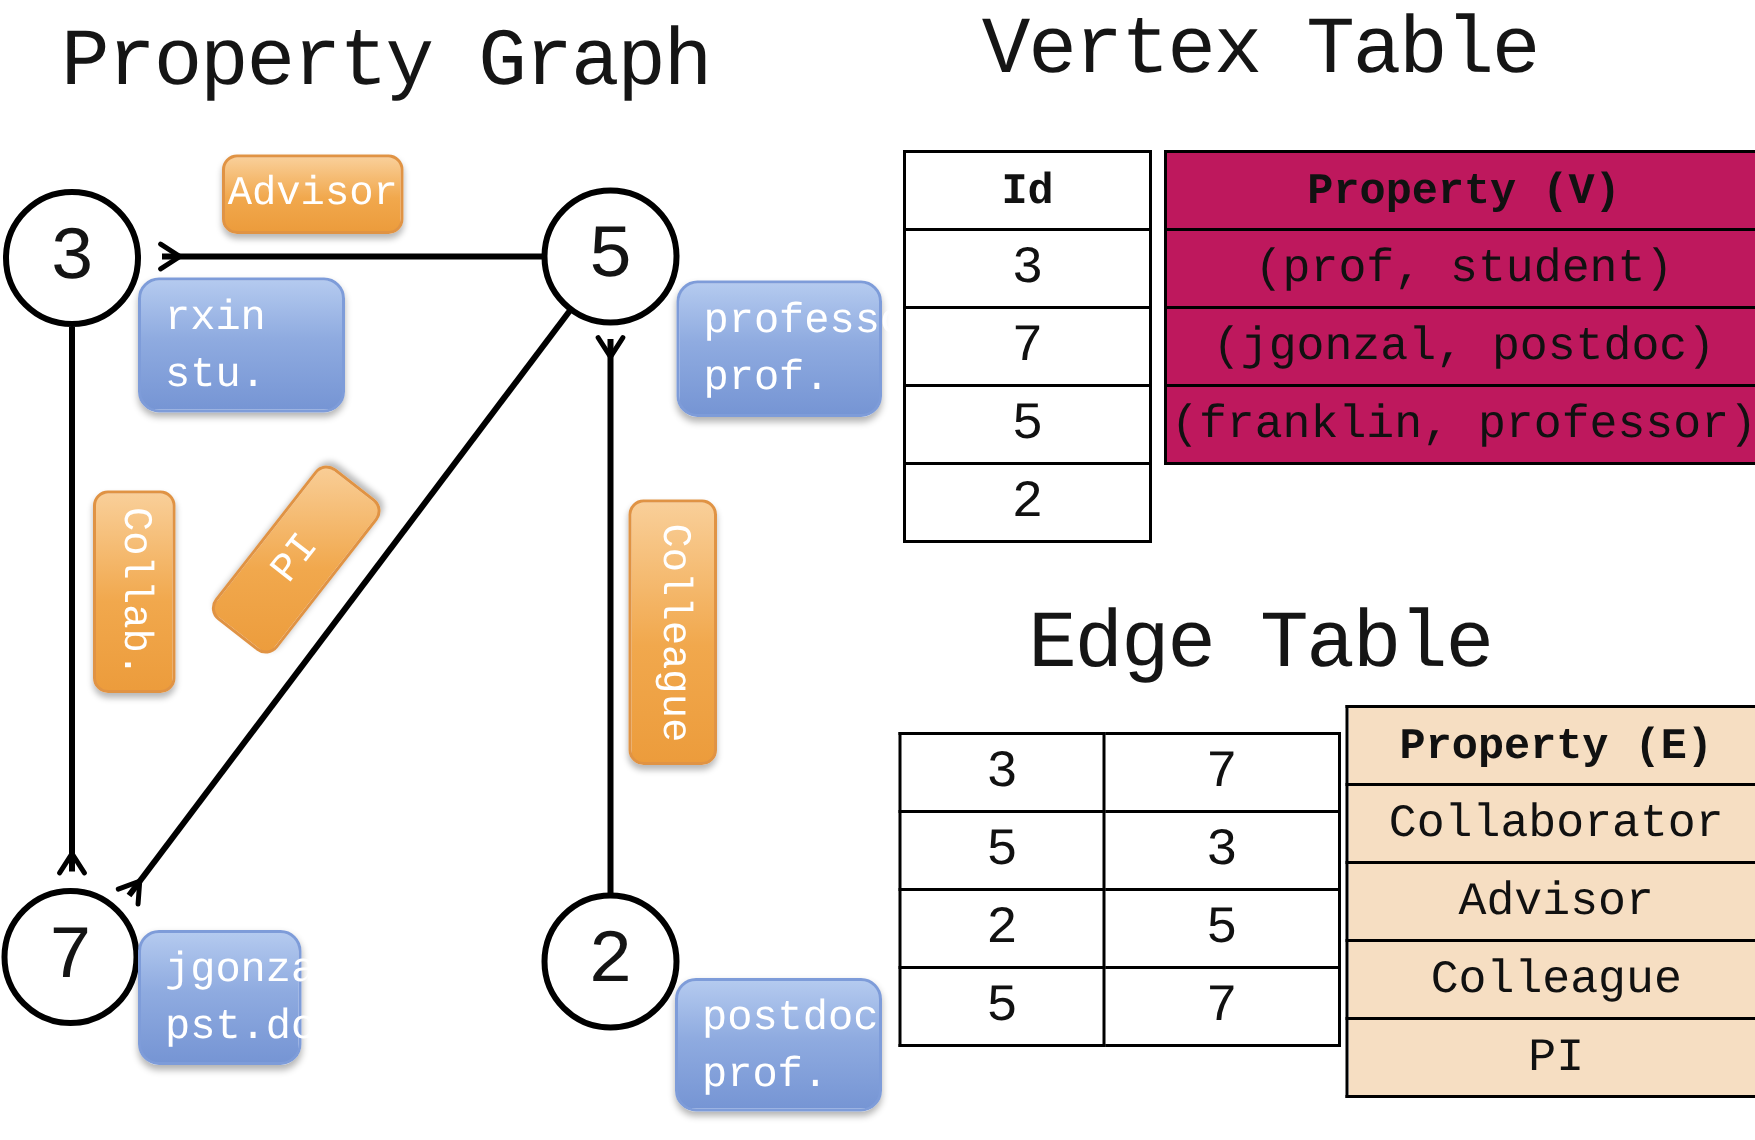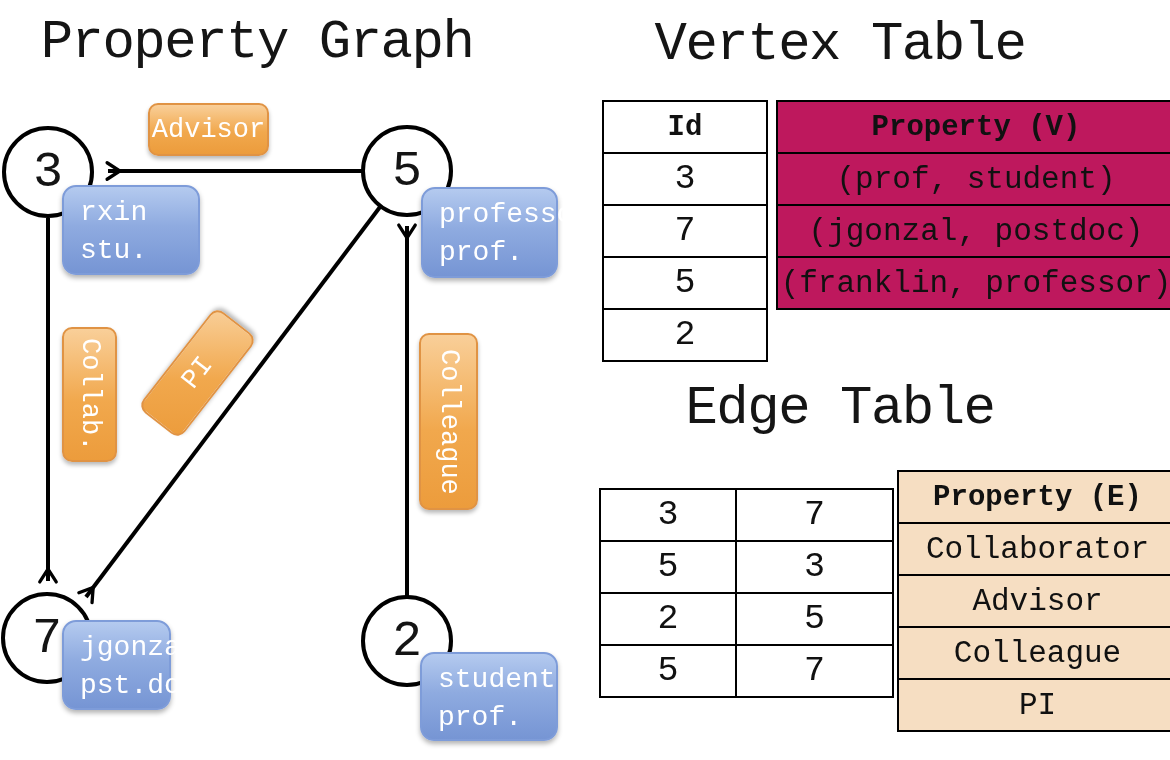--- a/index.html
+++ b/index.html
@@ -27,20 +27,21 @@
     font-size:27px;box-shadow:0 3px 4px rgba(0,0,0,0.28);
   }
   .elabel .vtext{writing-mode:vertical-rl;}
   #edge-label-pi{transform:rotate(218deg);background:linear-gradient(322deg,#f9cf99 0%,#f1a84d 55%,#ec9c3c 100%);}
   .vbox{
     position:absolute;box-sizing:border-box;border-radius:14px;
     background:linear-gradient(180deg,#b4caef 0%,#8fabe0 45%,#7695d4 100%);
     border:2px solid #7e9cd9;color:#fff;
     font-size:28px;line-height:38px;padding:7px 0 0 16px;
     box-shadow:0 3px 5px rgba(0,0,0,0.30);
+    margin-left:30px;
   }
   
   table.tbl{position:absolute;border-collapse:collapse;table-layout:fixed;margin-left:10px;}
   table.tbl th,table.tbl td{
     border:2.5px solid #000;height:50px;text-align:center;vertical-align:middle;
     padding:0;overflow:hidden;
   }
   table.tbl th{font-size:29px;font-weight:bold;}
   table.tbl td{font-size:35px;}
   table.tbl td.prop{font-size:31px;}
@@ -98,25 +99,25 @@
   </div>
   <div class="vbox" style="left:421px;top:187px;width:137px;height:91px;">
     <div>professor,</div>
     <div>prof.</div>
   </div>
   <div class="vbox" style="left:62px;top:620px;width:109px;height:90px;">
     <div>jgonzal,</div>
     <div>pst.doc.</div>
   </div>
   <div class="vbox" style="left:420px;top:652px;width:138px;height:89px;">
-    <div>student</div>
+    <div>postdoc</div>
     <div>prof.</div>
   </div>
 
-  <div class="title" style="left:585px;top:14px;width:510px;">Vertex Table</div>
+  <div class="title" style="left:585px;top:4px;width:510px;">Vertex Table</div>
 
   <table class="tbl" style="left:592px;top:100px;width:166px;">
     <tbody>
         <tr>
           <th>Id</th>
         </tr>
     <tr>
           <td>3</td>
         </tr>
     <tr>
@@ -141,21 +142,21 @@
         </tr>
     <tr>
           <td class="prop">(jgonzal, postdoc)</td>
         </tr>
     <tr>
           <td class="prop">(franklin, professor)</td>
         </tr>
   </tbody>
     </table>
 
-  <div class="title" style="left:585px;top:378px;width:510px;">Edge Table</div>
+  <div class="title" style="left:585px;top:400px;width:510px;">Edge Table</div>
 
   <table class="tbl" style="left:589px;top:488px;width:293px;">
     <colgroup>
         <col style="width:136px">
         <col style="width:157px">
       </colgroup>
     <tbody>
     <tr>
       <td>3</td>
       <td>7</td>

